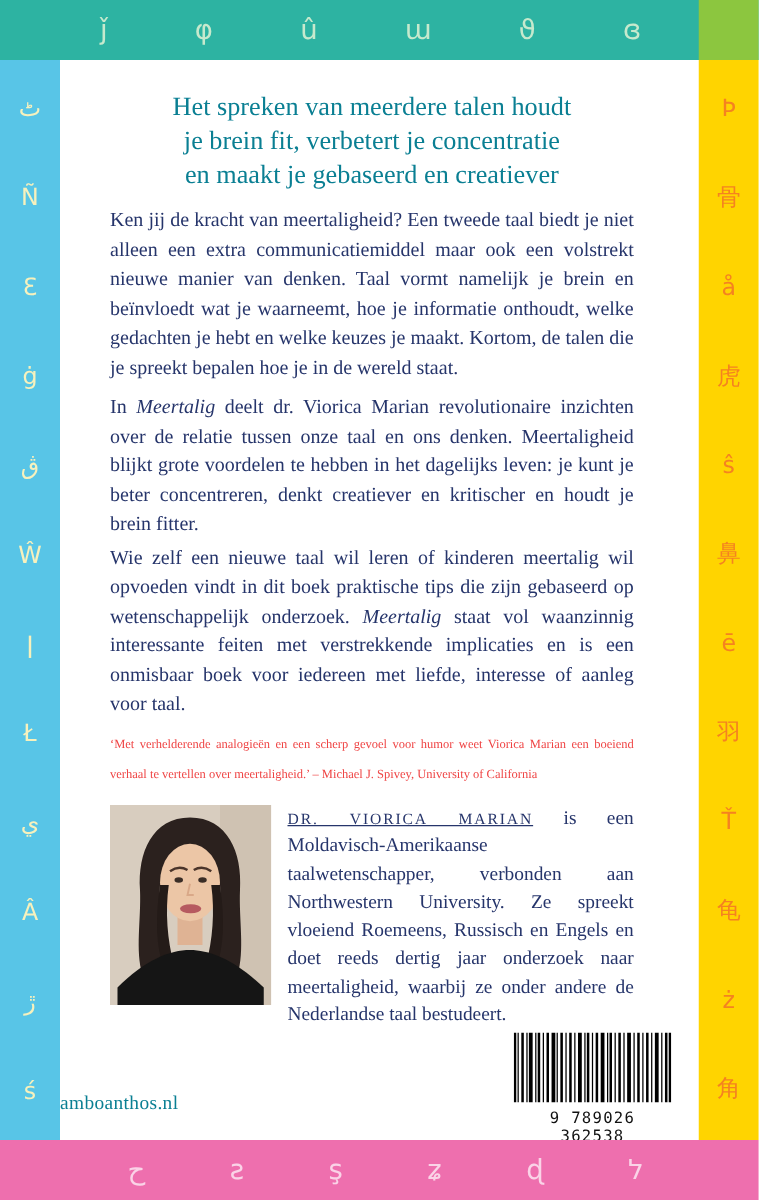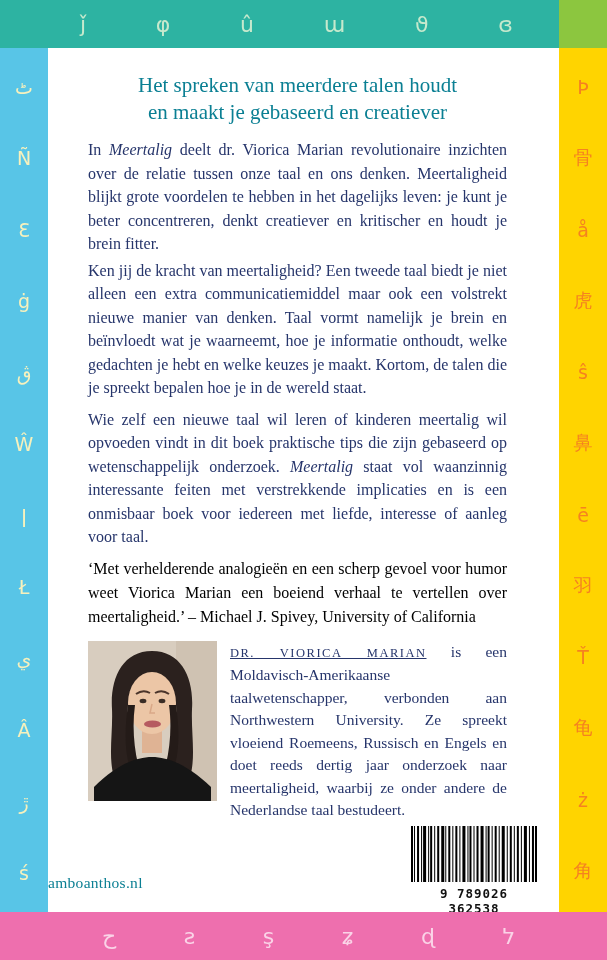--- a/index.html
+++ b/index.html
@@ -19,28 +19,28 @@
   .bar-left .glyph,.bar-right .glyph{display:block;}
 
   .content{position:absolute;top:48px;left:48px;width:499px;height:864px;background:#fff;box-sizing:border-box;padding:24px 40px 0;overflow:hidden;}
   .headline{margin:0 0 12px;font-size:21px;line-height:27px;font-weight:normal;color:#0a7f93;text-align:center;}
   .headline span{display:block;}
   p.body{margin:0 0 8px;font-size:16px;line-height:23.5px;color:#26356b;text-align:justify;}
   p.p2{margin-bottom:3px;}
   p.p3{}
   .it{font-style:italic;}
   .sc{text-transform:uppercase;font-size:12.5px;letter-spacing:1.5px;text-decoration:underline;}
-  .quote{margin:0 0 12px;font-size:16px;line-height:24px;color:#000000;text-align:justify;}
+  .quote{margin:0 0 12px;font-size:10px;line-height:24px;color:#ef4444;text-align:justify;}
   .author{display:flex;gap:13px;}
   .photo{flex:none;width:129px;height:160px;display:block;}
   .bio{margin:0;font-size:15.5px;line-height:22.5px;color:#26356b;text-align:justify;flex:1;}
   .site{position:absolute;left:0;bottom:20px;width:511px;text-align:left;color:#0a7f93;font-size:15.5px;letter-spacing:.3px;margin-top:24px;}
   .barcode-box{position:absolute;left:354px;bottom:0;width:144px;height:94px;background:#fff;padding:8px 9px 0;box-sizing:border-box;}
   .bars{display:block;width:126px;height:56px;margin:0 auto;}
-  .isbn{margin-top:4px;text-align:center;font-family:"DejaVu Sans Mono",monospace;font-size:12.5px;color:#111;letter-spacing:1px;font-weight:bold;}
+  .isbn{margin-top:4px;text-align:center;font-family:"DejaVu Sans Mono",monospace;font-size:12.5px;color:#111;letter-spacing:1px;}
 </style>
 </head>
 <body>
 
 <div class="page">
 
   <div class="bar bar-top">
     <div class="glyph-row">
         <span class="glyph">ǰ</span>
         <span class="glyph">φ</span>
@@ -89,25 +89,26 @@
         <span class="glyph">ʑ</span>
         <span class="glyph">ɖ</span>
         <span class="glyph">ל</span>
       </div>
   </div>
 
   <div class="content">
 
     <h1 class="headline">
       <span>Het spreken van meerdere talen houdt</span>
+      <span>je brein fit, verbetert je concentratie</span>
       <span>en maakt je gebaseerd en creatiever</span>
     </h1>
 
+    <p class="body p1"><span>Ken jij de kracht van meertaligheid? Een tweede taal biedt je niet alleen een extra communicatiemiddel maar ook een volstrekt nieuwe manier van denken. Taal vormt namelijk je brein en beïnvloedt wat je waarneemt, hoe je informatie onthoudt, welke gedachten je hebt en welke keuzes je maakt. Kortom, de talen die je spreekt bepalen hoe je in de wereld staat.</span></p>
     <p class="body p2"><span>In </span><span class="it">Meertalig</span><span> deelt dr. Viorica Marian revolutionaire inzichten over de relatie tussen onze taal en ons denken. Meertaligheid blijkt grote voordelen te hebben in het dagelijks leven: je kunt je beter concentreren, denkt creatiever en kritischer en houdt je brein fitter.</span></p>
-    <p class="body p1"><span>Ken jij de kracht van meertaligheid? Een tweede taal biedt je niet alleen een extra communicatiemiddel maar ook een volstrekt nieuwe manier van denken. Taal vormt namelijk je brein en beïnvloedt wat je waarneemt, hoe je informatie onthoudt, welke gedachten je hebt en welke keuzes je maakt. Kortom, de talen die je spreekt bepalen hoe je in de wereld staat.</span></p>
     <p class="body p3"><span>Wie zelf een nieuwe taal wil leren of kinderen meertalig wil opvoeden vindt in dit boek praktische tips die zijn gebaseerd op wetenschappelijk onderzoek. </span><span class="it">Meertalig</span><span> staat vol waanzinnig interessante feiten met verstrekkende implicaties en is een onmisbaar boek voor iedereen met liefde, interesse of aanleg voor taal.</span></p>
 
     <p class="quote">‘Met verhelderende analogieën en een scherp gevoel voor humor weet Viorica Marian een boeiend verhaal te vertellen over meertaligheid.’ – Michael J. Spivey, University of California</p>
 
     <div class="author">
       <svg class="photo" viewBox="0 0 129 160" xmlns="http://www.w3.org/2000/svg">
         <rect width="129" height="160" fill="#d8cdbf"></rect>
         <rect x="88" width="41" height="160" fill="#cfc2b2"></rect>
         <path d="M64 10 C34 10 22 38 24 68 C25 92 20 116 26 136 L48 136 C41 112 38 86 40 64 L88 64 C90 86 87 112 80 136 L102 136 C108 116 103 92 104 68 C106 38 94 10 64 10 Z" fill="#2b211e"></path>
         <rect x="54" y="86" width="20" height="26" fill="#dfb394"></rect>

